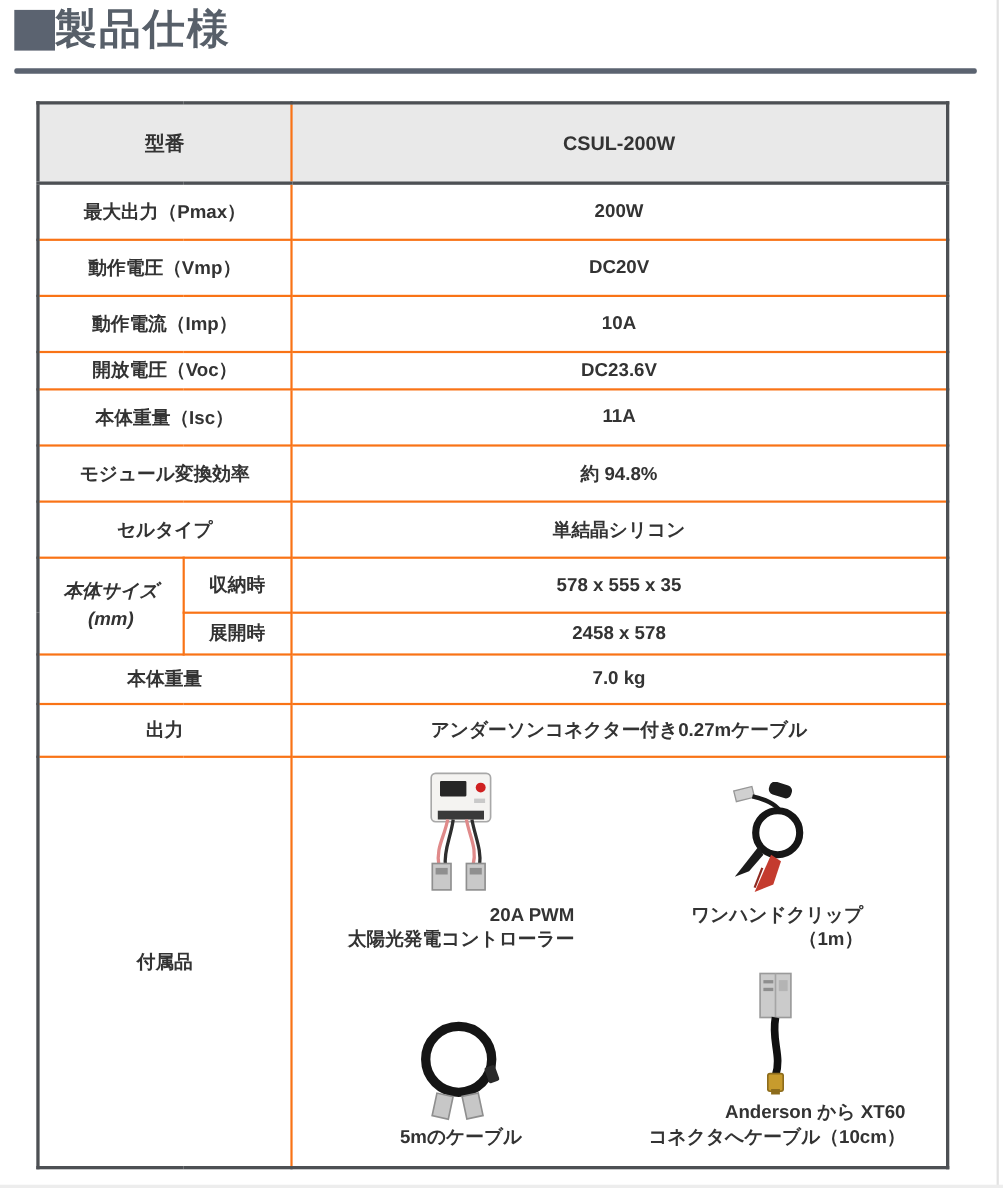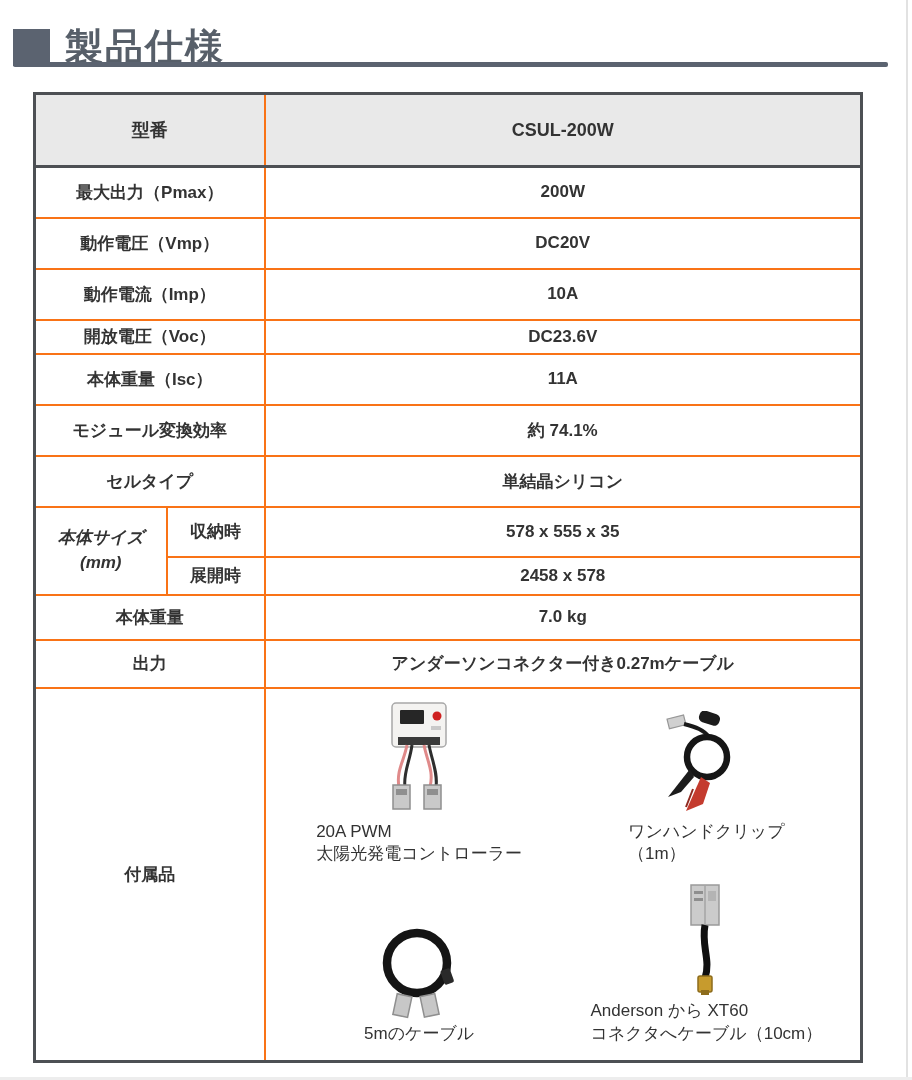--- a/index.html
+++ b/index.html
@@ -8,21 +8,21 @@
     width:912px; height:1080px; overflow:hidden;
     background:#ffffff;
     font-family:"Liberation Sans","DejaVu Sans",sans-serif;
     color:#333;
   }
   .canvas { position:relative; width:912px; height:1080px; background:#ffffff; }
   .edge-right { position:absolute; top:0; right:4px; width:2px; height:100%; background:#e2e2e2; }
   .edge-bottom { position:absolute; left:0; bottom:0; width:100%; height:3px; background:#ededed; }
 
   
-  .title-row { position:absolute; left:13px; top:26px; height:42px; display:flex; align-items:center; gap:15px; }
+  .title-row { position:absolute; left:13px; top:6px; height:42px; display:flex; align-items:center; }
   .title-square { width:37px; height:37px; background:#5b6370; }
   .title-text { font-size:38px; font-weight:bold; color:#575f69; letter-spacing:2px; line-height:1; }
   .title-underline { position:absolute; left:13px; top:62px; width:875px; height:5px; background:#5b6370; border-radius:2px; }
 
   
   table.spec {
     position:absolute; left:33px; top:92px; width:827px;
     border-collapse:collapse; table-layout:fixed;
     border:3px solid #4d5054;
   }
@@ -38,22 +38,22 @@
   td.acc-label { font-size:18px; }
 
   
   .acc-grid {
     display:grid; grid-template-columns:1fr 1fr;
     row-gap:16px; padding:10px 4px 12px;
     align-items:end; justify-items:center;
   }
   .acc-item { display:flex; flex-direction:column; align-items:center; }
   .acc-caption {
-    font-size:17px; font-weight:400; color:#333;
-    line-height:1.35; white-space:pre-line; text-align:left; margin-top:4px;
+    font-size:17px; font-weight:700; color:#333;
+    line-height:1.35; white-space:pre-line; text-align:right; margin-top:4px;
   }
 </style>
 </head>
 <body>
 
 <div class="canvas">
   <div class="edge-right"></div>
   <div class="edge-bottom"></div>
 
   <div class="title-row">
@@ -90,21 +90,21 @@
     <tr style="height:34px">
       <td colspan="2">開放電圧（Voc）</td>
       <td>DC23.6V</td>
     </tr>
     <tr style="height:51px">
       <td colspan="2">本体重量（Isc）</td>
       <td>11A</td>
     </tr>
     <tr style="height:51px">
       <td colspan="2">モジュール変換効率</td>
-      <td>約 74.1%</td>
+      <td>約 94.8%</td>
     </tr>
     <tr style="height:51px">
       <td colspan="2">セルタイプ</td>
       <td>単結晶シリコン</td>
     </tr>
 
     <tr style="height:50px">
       <td rowspan="2" class="size-label">
         <span>本体サイズ</span><br>
         <span>(mm)</span>

